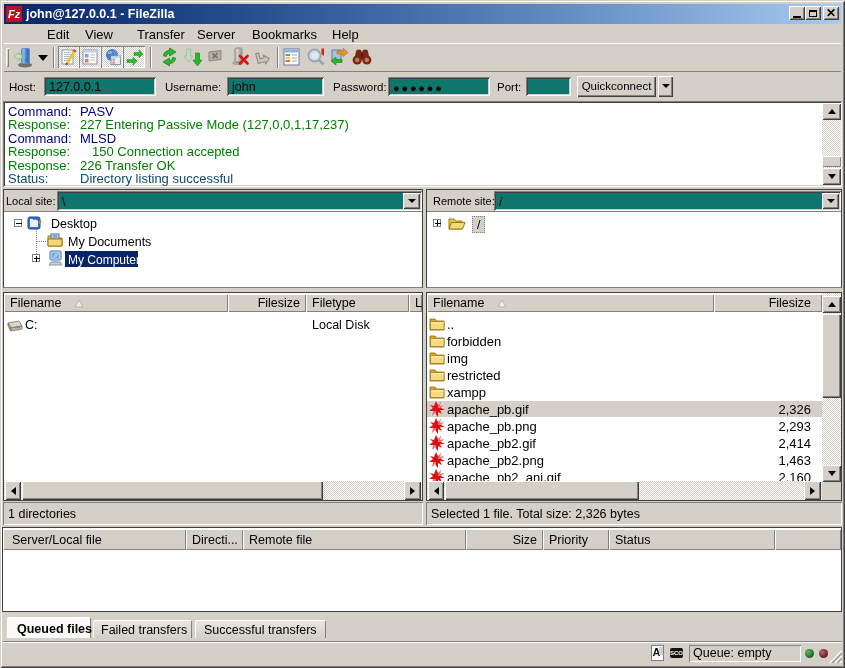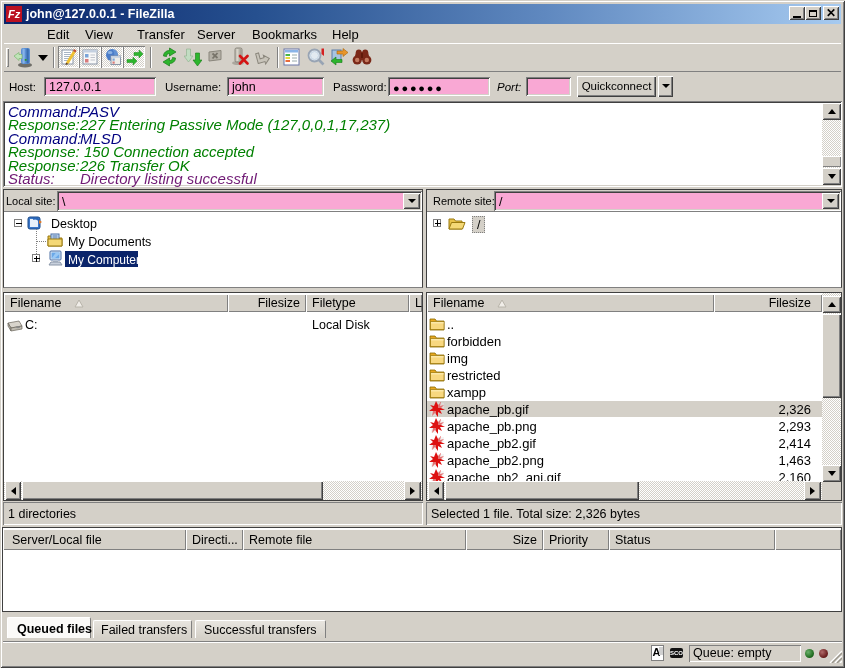--- a/index.html
+++ b/index.html
@@ -17,21 +17,21 @@
               inset 2px 2px 0 #404040, inset -2px -2px 0 #d4d0c8;
 }
 .sunken1 { box-shadow: inset 1px 1px 0 #808080, inset -1px -1px 0 #ffffff; }
 .raised {
   box-shadow: inset 1px 1px 0 #ffffff, inset -1px -1px 0 #404040,
               inset -2px -2px 0 #808080;
 }
 .raisedsoft { box-shadow: inset 1px 1px 0 #ffffff, inset -1px -1px 0 #808080; }
 .white { background:#fff; }
 .input {
-  background:#f9a8d4;
+  background:#0f766e;
   box-shadow: inset 1px 1px 0 #808080, inset -1px -1px 0 #ffffff,
               inset 2px 2px 0 #404040, inset -2px -2px 0 #d4d0c8;
   padding:3px 4px 0 5px;
 }
 .dither {
   background-color:#fff;
   background-image: linear-gradient(45deg,#d4d0c8 25%,transparent 25%,transparent 75%,#d4d0c8 75%),
                     linear-gradient(45deg,#d4d0c8 25%,transparent 25%,transparent 75%,#d4d0c8 75%);
   background-size:2px 2px;
   background-position:0 0,1px 1px;
@@ -213,35 +213,35 @@
   </svg>
 </div>
 
 <div class="abs" style="left:4px;top:71px;width:837px;height:29px;background:#d4d0c8;border-top:1px solid #808080;"></div>
 <div class="abs" style="left:9px;top:81px;font-size:11.5px;">Host:</div>
 <div class="abs input" style="left:44px;top:77px;width:112px;height:19px;">127.0.0.1</div>
 <div class="abs" style="left:165px;top:81px;font-size:11.5px;">Username:</div>
 <div class="abs input" style="left:227px;top:77px;width:97px;height:19px;">john</div>
 <div class="abs" style="left:333px;top:81px;font-size:11.5px;">Password:</div>
 <div class="abs input" style="left:388px;top:77px;width:102px;height:19px;font-size:11px;letter-spacing:1.8px;padding-top:5px;">●●●●●●</div>
-<div class="abs" style="left:497px;top:81px;font-size:11.5px;font-style:italic;">Port:</div>
+<div class="abs" style="left:497px;top:81px;font-size:11.5px;">Port:</div>
 <div class="abs input" style="left:526px;top:77px;width:45px;height:19px;"></div>
 <div class="abs raised" style="left:577px;top:76px;width:79px;height:21px;background:#d4d0c8;text-align:center;padding-top:4px;font-size:11.5px;">Quickconnect</div>
 <div class="abs raised" style="left:658px;top:76px;width:15px;height:21px;background:#d4d0c8;">
   <div class="arrow" style="border-left:4px solid transparent;border-right:4px solid transparent;border-top:4px solid #000;margin:8px auto 0;"></div>
 </div>
 
 <div class="abs sunken white" style="left:3px;top:101px;width:839px;height:86px;"></div>
-<div class="abs" style="left:8px;top:105px;width:810px;line-height:13.4px;font-size:15px;font-style:italic;">
+<div class="abs" style="left:8px;top:105px;width:810px;line-height:13.4px;font-size:13px;">
   <div style="color:#000080;">Command:<span class="msg" style="position:absolute;left:72px;">PASV</span></div>
   <div style="color:#008000;">Response:<span class="msg" style="position:absolute;left:72px;">227 Entering Passive Mode (127,0,0,1,17,237)</span></div>
   <div style="color:#000080;">Command:<span class="msg" style="position:absolute;left:72px;">MLSD</span></div>
-  <div style="color:#008000;">Response:<span class="msg" style="position:absolute;left:76px;">150 Connection accepted</span></div>
+  <div style="color:#008000;">Response:<span class="msg" style="position:absolute;left:84px;">150 Connection accepted</span></div>
   <div style="color:#008000;">Response:<span class="msg" style="position:absolute;left:72px;">226 Transfer OK</span></div>
-  <div style="color:#701a75;">Status:<span class="msg" style="position:absolute;left:72px;">Directory listing successful</span></div>
+  <div style="color:#0c4a6e;">Status:<span class="msg" style="position:absolute;left:72px;">Directory listing successful</span></div>
 </div>
 
 <div class="abs dither" style="left:822px;top:103px;width:19px;height:82px;"></div>
 <div class="scrollbtn" style="left:822px;top:103px;width:19px;height:17px;">
   <div class="arrow" style="border-left:4px solid transparent;border-right:4px solid transparent;border-bottom:5px solid #000;"></div>
 </div>
 <div class="abs raisedsoft" style="left:822px;top:156px;width:19px;height:11px;background:#d4d0c8;"></div>
 <div class="scrollbtn" style="left:822px;top:168px;width:19px;height:17px;">
   <div class="arrow" style="border-left:4px solid transparent;border-right:4px solid transparent;border-top:5px solid #000;"></div>
 </div>

